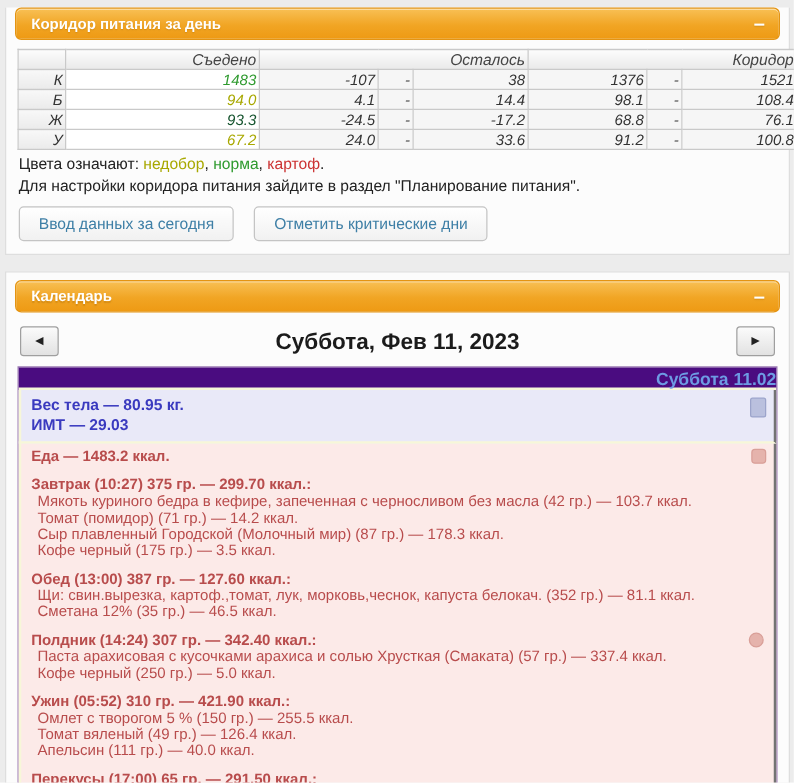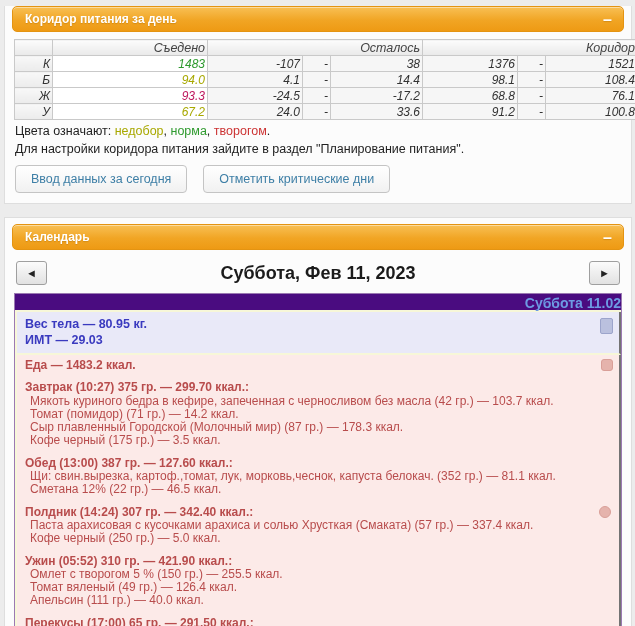--- a/index.html
+++ b/index.html
@@ -123,21 +123,21 @@
         <td class="eaten-cell" style="color:#A8A800">94.0</td>
         <td class="range-cell">4.1</td>
         <td class="range-cell">-</td>
         <td class="range-cell">14.4</td>
         <td class="range-cell">98.1</td>
         <td class="range-cell">-</td>
         <td class="range-cell">108.4</td>
       </tr>
       <tr>
         <td class="label-cell">Ж</td>
-        <td class="eaten-cell" style="color:#be185d">93.3</td>
+        <td class="eaten-cell" style="color:#14532d">93.3</td>
         <td class="range-cell">-24.5</td>
         <td class="range-cell">-</td>
         <td class="range-cell">-17.2</td>
         <td class="range-cell">68.8</td>
         <td class="range-cell">-</td>
         <td class="range-cell">76.1</td>
       </tr>
       <tr>
         <td class="label-cell">У</td>
         <td class="eaten-cell" style="color:#A8A800">67.2</td>
@@ -145,21 +145,21 @@
         <td class="range-cell">-</td>
         <td class="range-cell">33.6</td>
         <td class="range-cell">91.2</td>
         <td class="range-cell">-</td>
         <td class="range-cell">100.8</td>
       </tr>
     </tbody>
       </table>
 
     <div class="legend-line">
-      <span>Цвета означают: </span><span style="color:#A8A800">недобор</span><span>, </span><span style="color:#2E9A2E">норма</span><span>, </span><span style="color:#CC3333">творогом</span><span>.</span>
+      <span>Цвета означают: </span><span style="color:#A8A800">недобор</span><span>, </span><span style="color:#2E9A2E">норма</span><span>, </span><span style="color:#CC3333">картоф</span><span>.</span>
     </div>
     <div class="note-line">Для настройки коридора питания зайдите в раздел "Планирование питания".</div>
 
     <div class="btn-row">
       <button class="action-btn">Ввод данных за сегодня</button>
       <button class="action-btn">Отметить критические дни</button>
     </div>
   </div>
 
   <div class="panel" id="panel-calendar">
@@ -191,21 +191,21 @@
           <div class="meal-title">Завтрак (10:27) 375 гр. — 299.70 ккал.:</div>
           <div class="meal-item">Мякоть куриного бедра в кефире, запеченная с черносливом без масла (42 гр.) — 103.7 ккал.</div>
           <div class="meal-item">Томат (помидор) (71 гр.) — 14.2 ккал.</div>
           <div class="meal-item">Сыр плавленный Городской (Молочный мир) (87 гр.) — 178.3 ккал.</div>
           <div class="meal-item">Кофе черный (175 гр.) — 3.5 ккал.</div>
         </div>
 
         <div class="meal">
           <div class="meal-title">Обед (13:00) 387 гр. — 127.60 ккал.:</div>
           <div class="meal-item">Щи: свин.вырезка, картоф.,томат, лук, морковь,чеснок, капуста белокач. (352 гр.) — 81.1 ккал.</div>
-          <div class="meal-item">Сметана 12% (22 гр.) — 46.5 ккал.</div>
+          <div class="meal-item">Сметана 12% (35 гр.) — 46.5 ккал.</div>
         </div>
 
         <div class="meal">
           <div class="meal-title">Полдник (14:24) 307 гр. — 342.40 ккал.:</div>
           <div class="meal-item">Паста арахисовая с кусочками арахиса и солью Хрусткая (Смаката) (57 гр.) — 337.4 ккал.</div>
           <div class="meal-item">Кофе черный (250 гр.) — 5.0 ккал.</div>
           <span class="note-icon snack-icon"></span>
         </div>
 
         <div class="meal">

